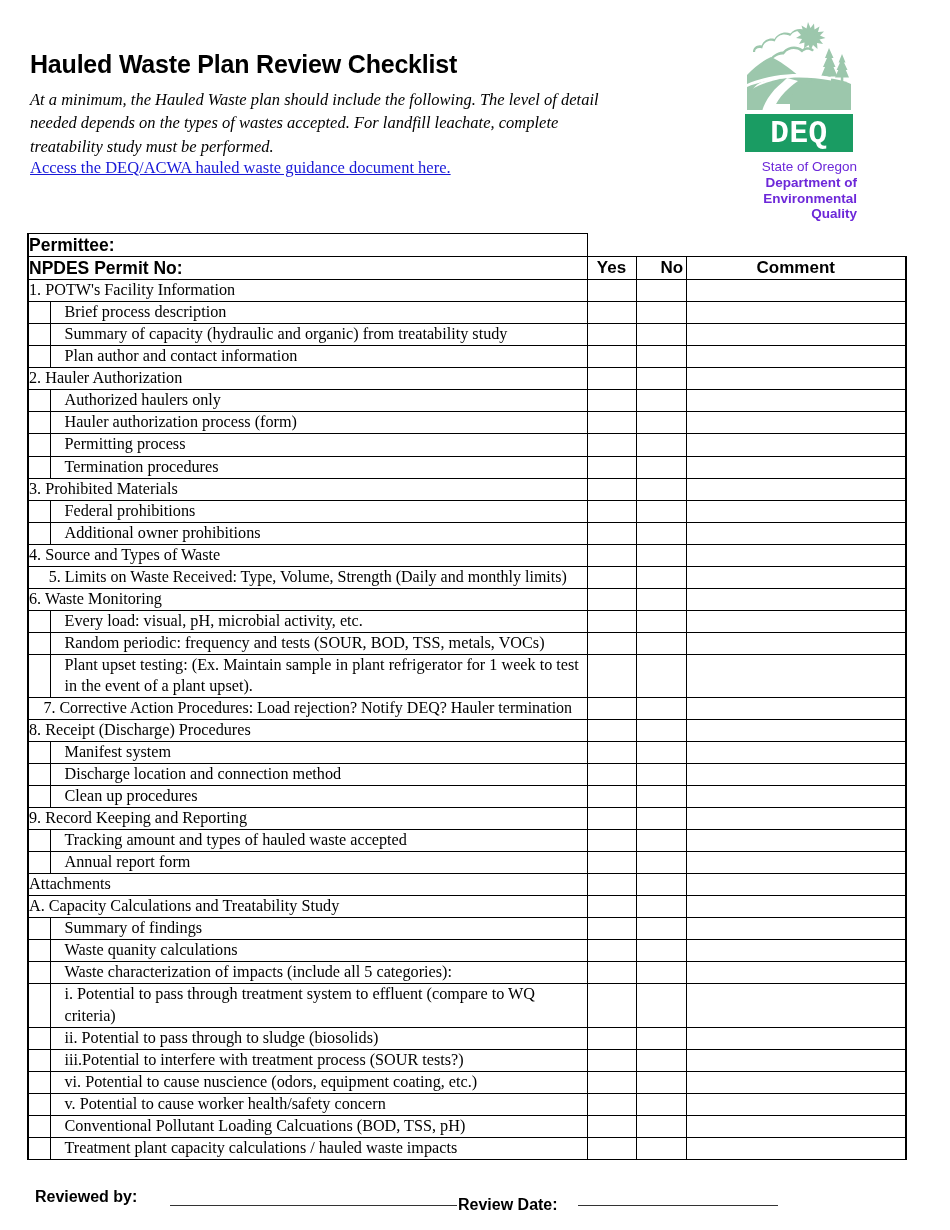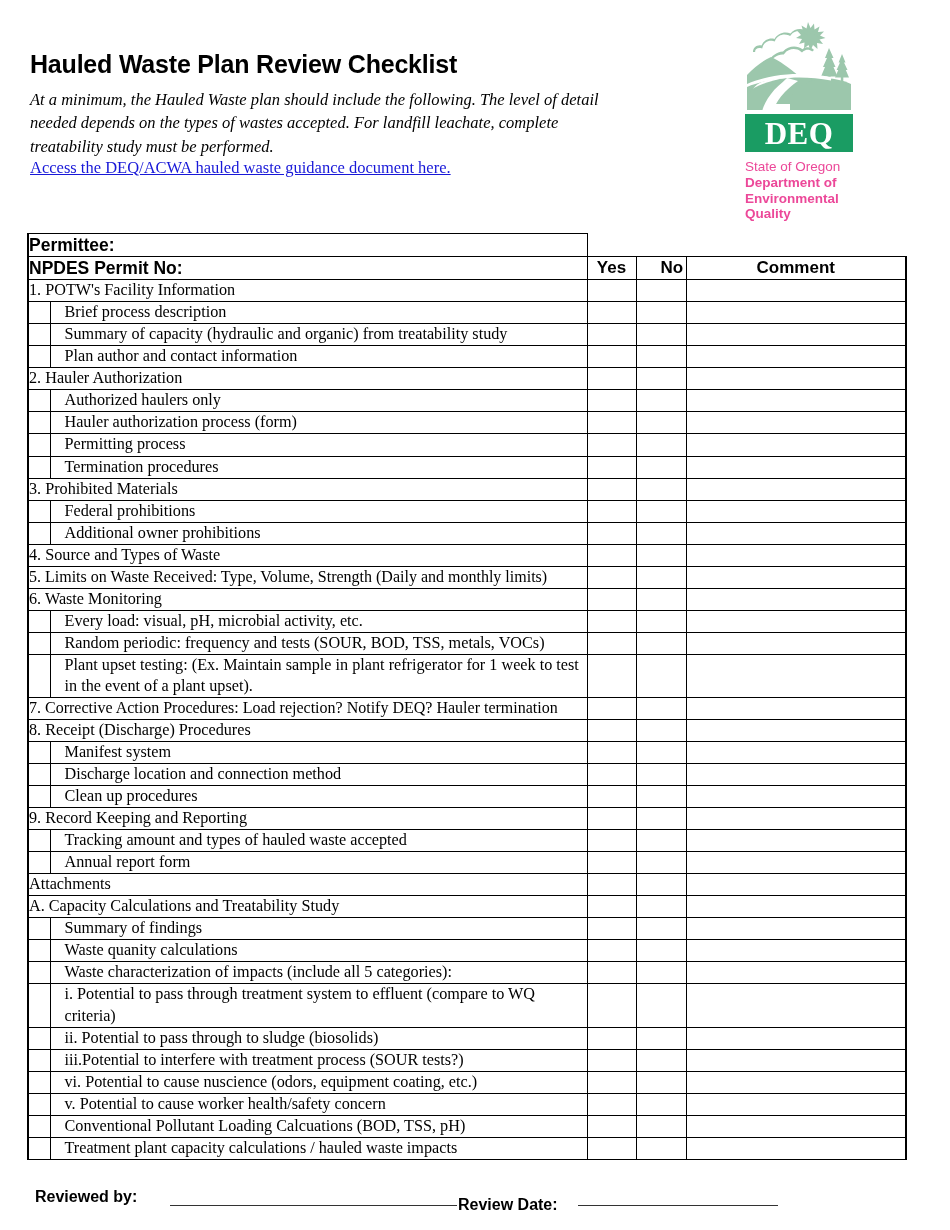--- a/index.html
+++ b/index.html
@@ -72,34 +72,35 @@
   .logo-deq-bar {
     width: 108px;
     height: 38px;
     background: #1a9c63;
     display: flex;
     align-items: center;
     justify-content: center;
     margin-top: 2px;
   }
   .logo-deq-bar span {
-    font-family: Liberation Serif, serif;
+    font-family: Liberation Mono, monospace;
     font-weight: bold;
     font-size: 31px;
     color: #ffffff;
     letter-spacing: 0.5px;
     line-height: 1;
   }
   .logo-sub {
     margin-top: 7px;
     font-family: "Liberation Sans", sans-serif;
     font-size: 13.5px;
     line-height: 1.17;
-    color: #ec4899;
+    color: #6d28d9;
     width: 112px;
+    text-align: right;
   }
   .logo-sub .state {
     font-weight: normal;
     display: block;
   }
   .logo-sub .dept {
     font-weight: bold;
     display: block;
   }
 
@@ -165,20 +166,21 @@
   }
   .item-cell.sub {
     padding-left: 14px;
   }
   td.indent-cell { border-right: 1.2px solid #000; }
   td.check-cell  { }
   td.comment-cell { }
 
   .wide-row .item-cell {
     font-size: 16.0px;
+    text-align: center;
   }
   .frame-bottom td { border-bottom-width: 2.4px; }
   .frame-left      { border-left-width: 2.4px !important; }
   .frame-right     { border-right-width: 2.4px !important; }
 
   
   .footer {
     position: absolute;
     left: 30px;
     top: 1188px;

